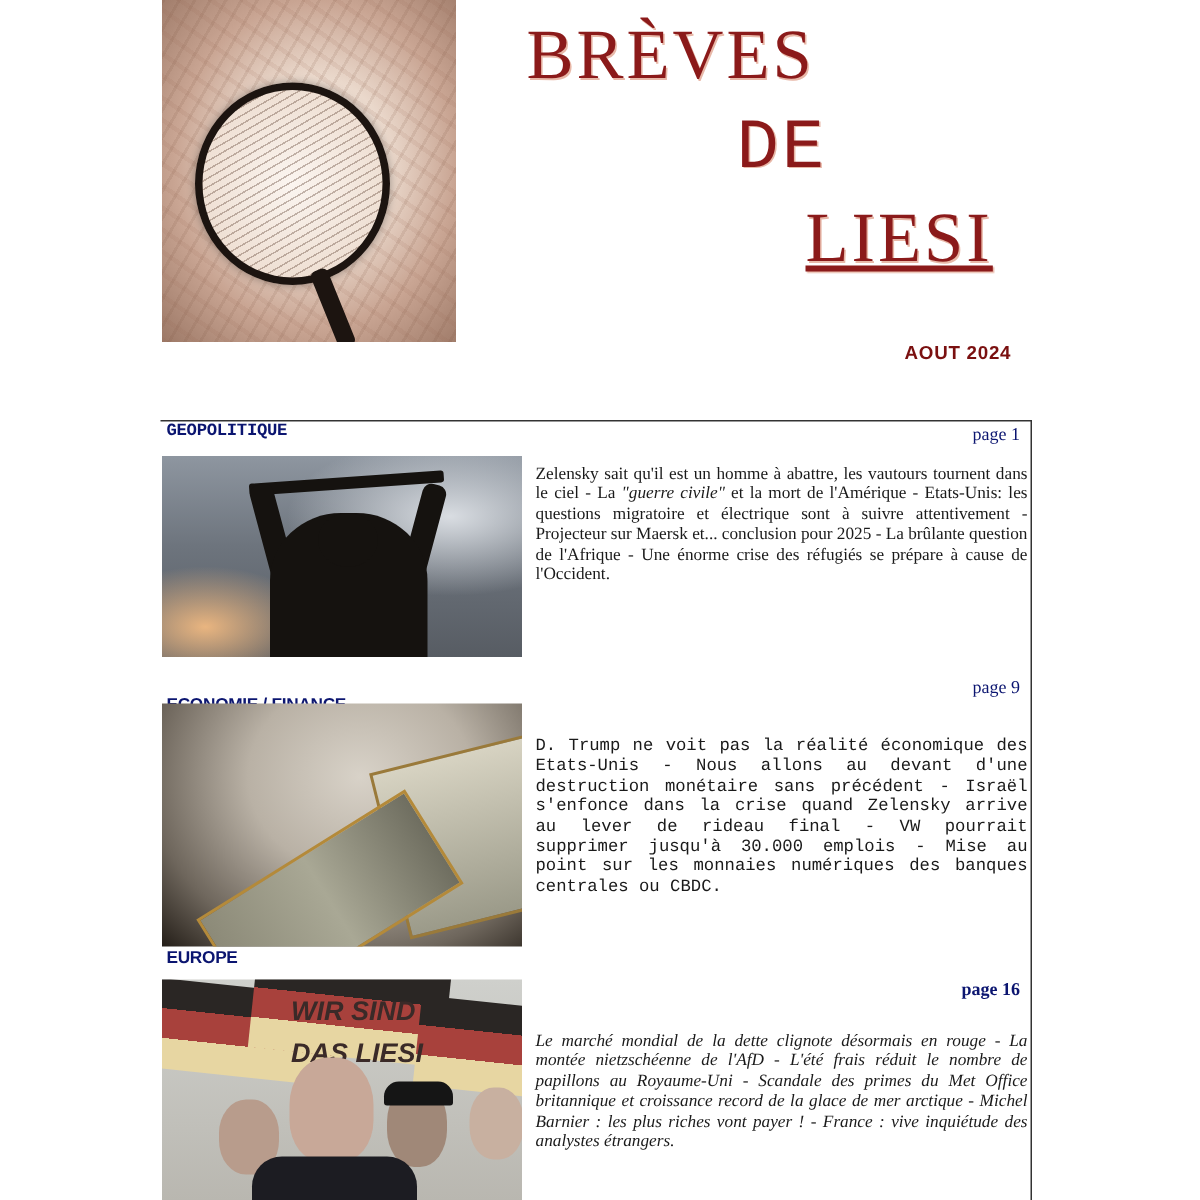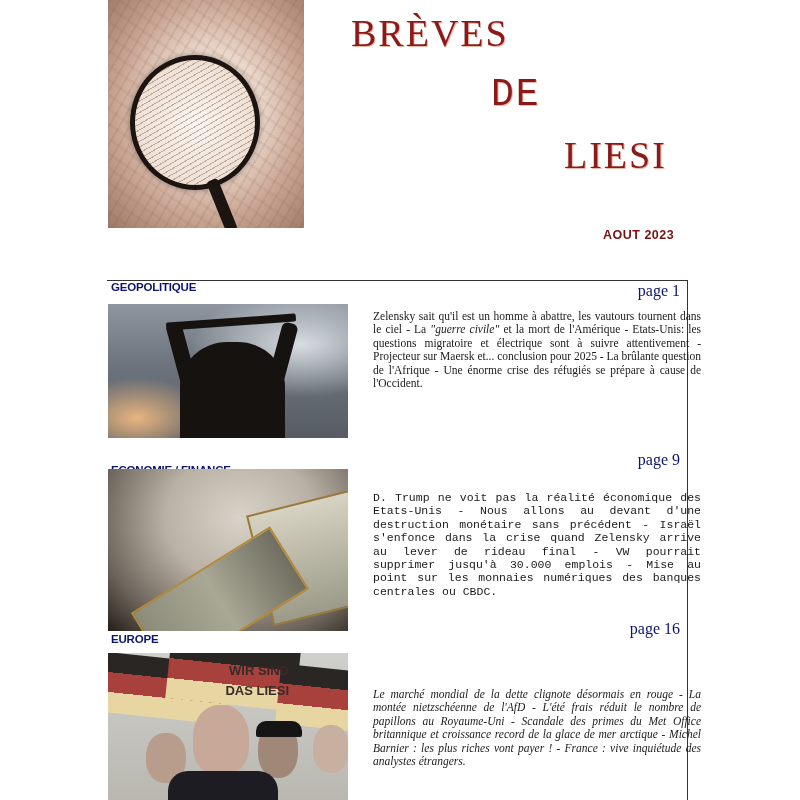--- a/index.html
+++ b/index.html
@@ -28,43 +28,43 @@
         radial-gradient(circle, #fbf5f0 0%, #efe0d4 70%, #dcc3b2 100%);
       box-shadow: 0 0 6px rgba(0,0,0,0.35);
     }
     .cover-image .handle {
       position: absolute; left: 108px; top: 178px; width: 12px; height: 55px;
       background: #1c1410; transform: rotate(-22deg); border-radius: 4px;
     }
     .title-line {
       position: absolute; color: #8b1a1a;
       font-family: "Liberation Serif", serif;
-      font-size: 38px; letter-spacing: 2px; line-height: 1;
+      font-size: 47px; letter-spacing: 2px; line-height: 1;
       text-shadow: 1px 1px 0 #e8b8a8;
     }
     .t1 { left: 351px; top: 14px; }
     .t2 { left: 491px; top: 76px; font-family: Liberation Mono, monospace; }
-    .t3 { left: 564px; top: 136px; }
+    .t3 { left: 537px; top: 136px; text-decoration: underline; }
     .issue-date {
       position: absolute; left: 603px; top: 228px;
       font-family: "Liberation Sans", sans-serif; font-weight: bold;
       font-size: 12.5px; color: #7a1010; letter-spacing: 0.5px;
     }
     .toc-box {
       position: absolute; left: 107px; top: 280px; width: 580px; height: 540px;
       border-top: 1.5px solid #333; border-right: 1.5px solid #333;
     }
     .section-head {
       position: absolute; left: 111px;
       font-family: "Liberation Sans", sans-serif; font-weight: bold;
       font-size: 11.5px; color: #0b1570; letter-spacing: -0.2px;
     }
     .page-ref {
       position: absolute; right: 120px;
-      font-family: "Liberation Serif", serif; font-size: 16px; color: #0b1570;
+      font-family: "Liberation Serif", serif; font-size: 12px; color: #0b1570;
     }
     .section-img {
       position: absolute; left: 108px; width: 240px; overflow: hidden;
     }
     .img-geo {
       top: 304px; height: 134px;
       background:
         radial-gradient(ellipse at 12% 85%, #e9b580 0%, rgba(233,181,128,0) 25%),
         radial-gradient(ellipse at 80% 30%, #d9dde2 0%, rgba(217,221,226,0) 40%),
         linear-gradient(180deg, #8e96a0 0%, #6d747d 45%, #575c63 100%);
@@ -102,80 +102,80 @@
     .img-eur .flag {
       position:absolute; width:130px; height:60px;
       background: linear-gradient(180deg,#2a2624 0 33%, #a8413c 33% 66%, #e7d6a2 66% 100%);
       transform: rotate(6deg);
     }
     .img-eur .f1 { left:-10px; top:5px; }
     .img-eur .f2 { left:60px; top:-8px; width:130px; }
     .img-eur .f3 { left:170px; top:15px; width:90px; }
     .img-eur .banner {
       position:absolute; left:86px; top:8px; width:95px;
-      font-family:"Liberation Sans",sans-serif; font-weight:bold; font-size:13px;
-      color:#3a2a28; text-align:right; line-height:1.55;
+      font-family:"Liberation Sans",sans-serif; font-weight:bold; font-size:18px;
+      color:#3a2a28; text-align:left; line-height:1.55;font-style:italic;
     }
     .img-eur .face {
       position:absolute; left:85px; top:52px; width:56px; height:70px;
       background:#c8a898; border-radius:45% 45% 40% 40%;
     }
     .img-eur .jacket {
       position:absolute; left:60px; top:118px; width:110px; height:40px;
       background:#1c1c22; border-radius:20px 20px 0 0;
     }
     .img-eur .p2 { position:absolute; left:38px; top:80px; width:40px; height:50px; background:#b89c8c; border-radius:45%; }
     .img-eur .p3 { position:absolute; left:150px; top:70px; width:40px; height:55px; background:#a08878; border-radius:45%; }
     .img-eur .cap { position:absolute; left:148px; top:68px; width:46px; height:16px; background:#151515; border-radius:10px 10px 2px 2px; }
     .img-eur .p4 { position:absolute; left:205px; top:72px; width:36px; height:48px; background:#c8b0a0; border-radius:45%; }
     .summary {
-      position: absolute; left: 373px; width: 328px;
+      position: absolute; left: 357px; width: 328px;
       font-family: "Liberation Serif", serif; font-size: 11.5px;
       line-height: 13.4px; color: #1a1a1a; text-align: justify;
     }
     .summary em { font-style: italic; }
   </style>
 </head>
 <body>
 
 <div class="cover-image">
   <div class="streaks"></div>
   <div class="lens"></div>
   <div class="handle"></div>
 </div>
 
 <div class="title-line t1">BRÈVES</div>
 <div class="title-line t2">DE</div>
 <div class="title-line t3">LIESI</div>
 
-<div class="issue-date">AOUT 2023</div>
+<div class="issue-date">AOUT 2024</div>
 
 <div class="toc-box"></div>
 
-<div class="section-head" style="top:281px;">GEOPOLITIQUE</div>
+<div class="section-head" style="top:281px;font-family:Liberation Mono, monospace;">GEOPOLITIQUE</div>
 <div class="page-ref" style="top:282px;">page 1</div>
 <div class="section-img img-geo">
   <div class="rifle"></div>
   <div class="arm-l"></div>
   <div class="arm-r"></div>
   <div class="soldier-body"></div>
   <div class="soldier-head"></div>
 </div>
 <div class="summary" style="top:310px;"><span>Zelensky sait qu'il est un homme à abattre,  les vautours tournent dans le ciel - La </span><em>"guerre civile"</em><span> et la mort de l'Amérique - Etats-Unis: les questions migratoire et électrique sont à suivre attentivement - Projecteur sur Maersk et... conclusion pour 2025 - La brûlante question de l'Afrique - Une énorme crise des réfugiés se prépare à cause de l'Occident.</span></div>
 
 <div class="section-head" style="top:464px;">ECONOMIE / FINANCE</div>
 <div class="page-ref" style="top:451px;text-align:center;">page 9</div>
 <div class="section-img img-eco">
   <div class="bill2"></div>
   <div class="bill1"></div>
 </div>
 <div class="summary" style="top:491px;font-family:Liberation Mono, monospace;">D. Trump ne voit pas la réalité économique des Etats-Unis - Nous allons au devant d'une destruction monétaire sans précédent - Israël s'enfonce dans la crise quand Zelensky arrive au lever de rideau final - VW pourrait supprimer jusqu'à 30.000 emplois - Mise au point sur les monnaies numériques des banques centrales ou CBDC.</div>
 
 <div class="section-head" style="top:633px;">EUROPE</div>
-<div class="page-ref" style="top:620px;">page 16</div>
+<div class="page-ref" style="top:652px;font-weight:bold;">page 16</div>
 <div class="section-img img-eur">
   <div class="flag f1"></div>
   <div class="flag f2"></div>
   <div class="flag f3"></div>
   <div class="banner">
     <div>WIR SIND</div>
     <div>DAS LIESI</div>
   </div>
   <div class="p2"></div>
   <div class="p3"></div>

